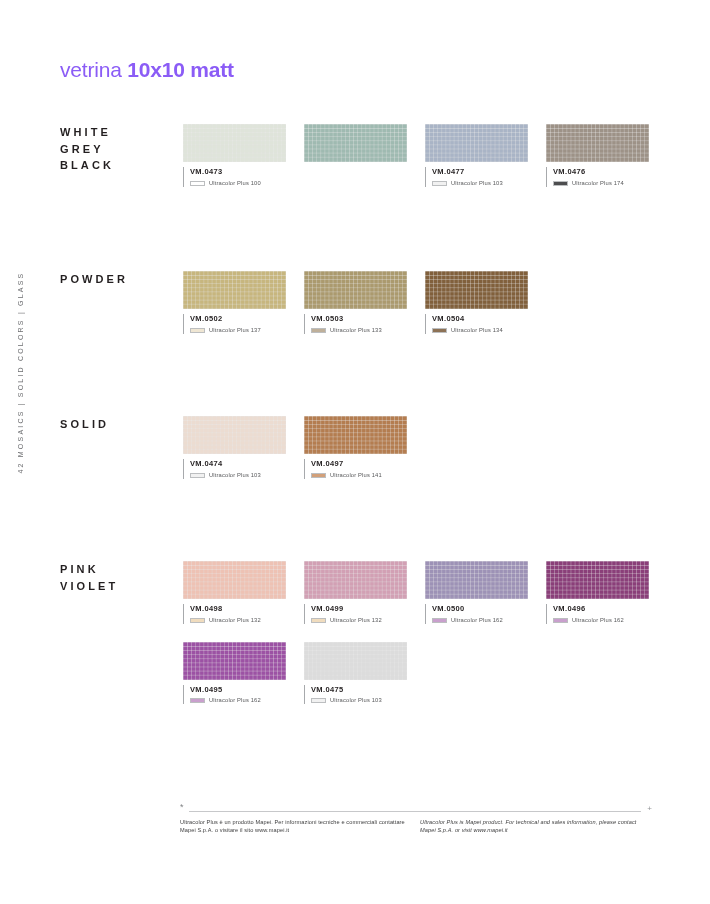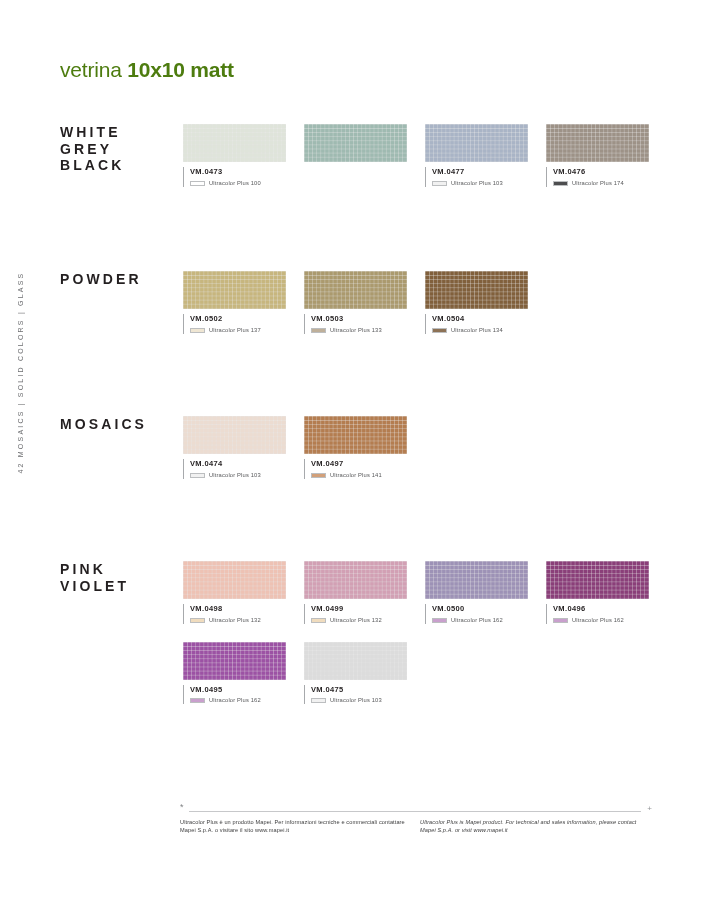--- a/index.html
+++ b/index.html
@@ -18,30 +18,30 @@
     position:absolute;left:-75px;top:75px;width:190px;
     transform:rotate(-90deg);
     font-size:7px;letter-spacing:2.2px;color:#6d6e71;
     white-space:nowrap;text-align:left;
     font-family:"Liberation Sans", sans-serif;
   }
 
   
   .title{
     position:absolute;left:60px;top:58px;
-    font-size:21px;letter-spacing:-0.2px;color:#4d7c0f;
+    font-size:21px;letter-spacing:-0.2px;color:#8b5cf6;
   }
   .title .light{font-weight:400;}
   .title .bold{font-weight:700;}
 
   
   .group{position:absolute;left:60px;width:650px;}
   .group-label{
     position:absolute;left:0px;top:0px;width:110px;
-    font-size:14px;font-weight:700;letter-spacing:3.1px;
+    font-size:11px;font-weight:700;letter-spacing:3.1px;
     line-height:16.5px;color:#231f20;
   }
   .rows{position:absolute;left:123px;top:0px;}
   .row{display:flex;}
   .row + .row{margin-top:18px;}
 
   .cell{width:121px;}
   .swatch{
     width:103px;height:38px;display:block;
     background-repeat:repeat;
@@ -172,21 +172,21 @@
                 <div class="grout">
                   <span class="chip" style="background: rgb(141, 114, 86);"></span>
                   <span class="gname">Ultracolor Plus 134</span>
                 </div>
               </div>
             </div>
           </div>
         </div>
       </div>
       <div class="group" style="top: 416px;">
-        <div class="group-label">MOSAICS</div>
+        <div class="group-label">SOLID</div>
         <div class="rows">
           <div class="row">
             <div class="cell">
               <span class="swatch" style="background-color: rgb(236, 220, 209); background-image: linear-gradient(rgba(255, 255, 255, 0.34) 1px, transparent 1px), linear-gradient(90deg, rgba(255, 255, 255, 0.34) 1px, transparent 1px), linear-gradient(rgba(0, 0, 0, 0.05) 1px, transparent 1px), linear-gradient(90deg, rgba(0, 0, 0, 0.05) 1px, transparent 1px); background-size: 4.1px 4.1px, 4.1px 4.1px, 4.1px 4.1px, 4.1px 4.1px;"></span>
               <div class="caption">
                 <div class="code">VM.0474</div>
                 <div class="grout">
                   <span class="chip" style="background: rgb(241, 241, 241);"></span>
                   <span class="gname">Ultracolor Plus 103</span>
                 </div>

